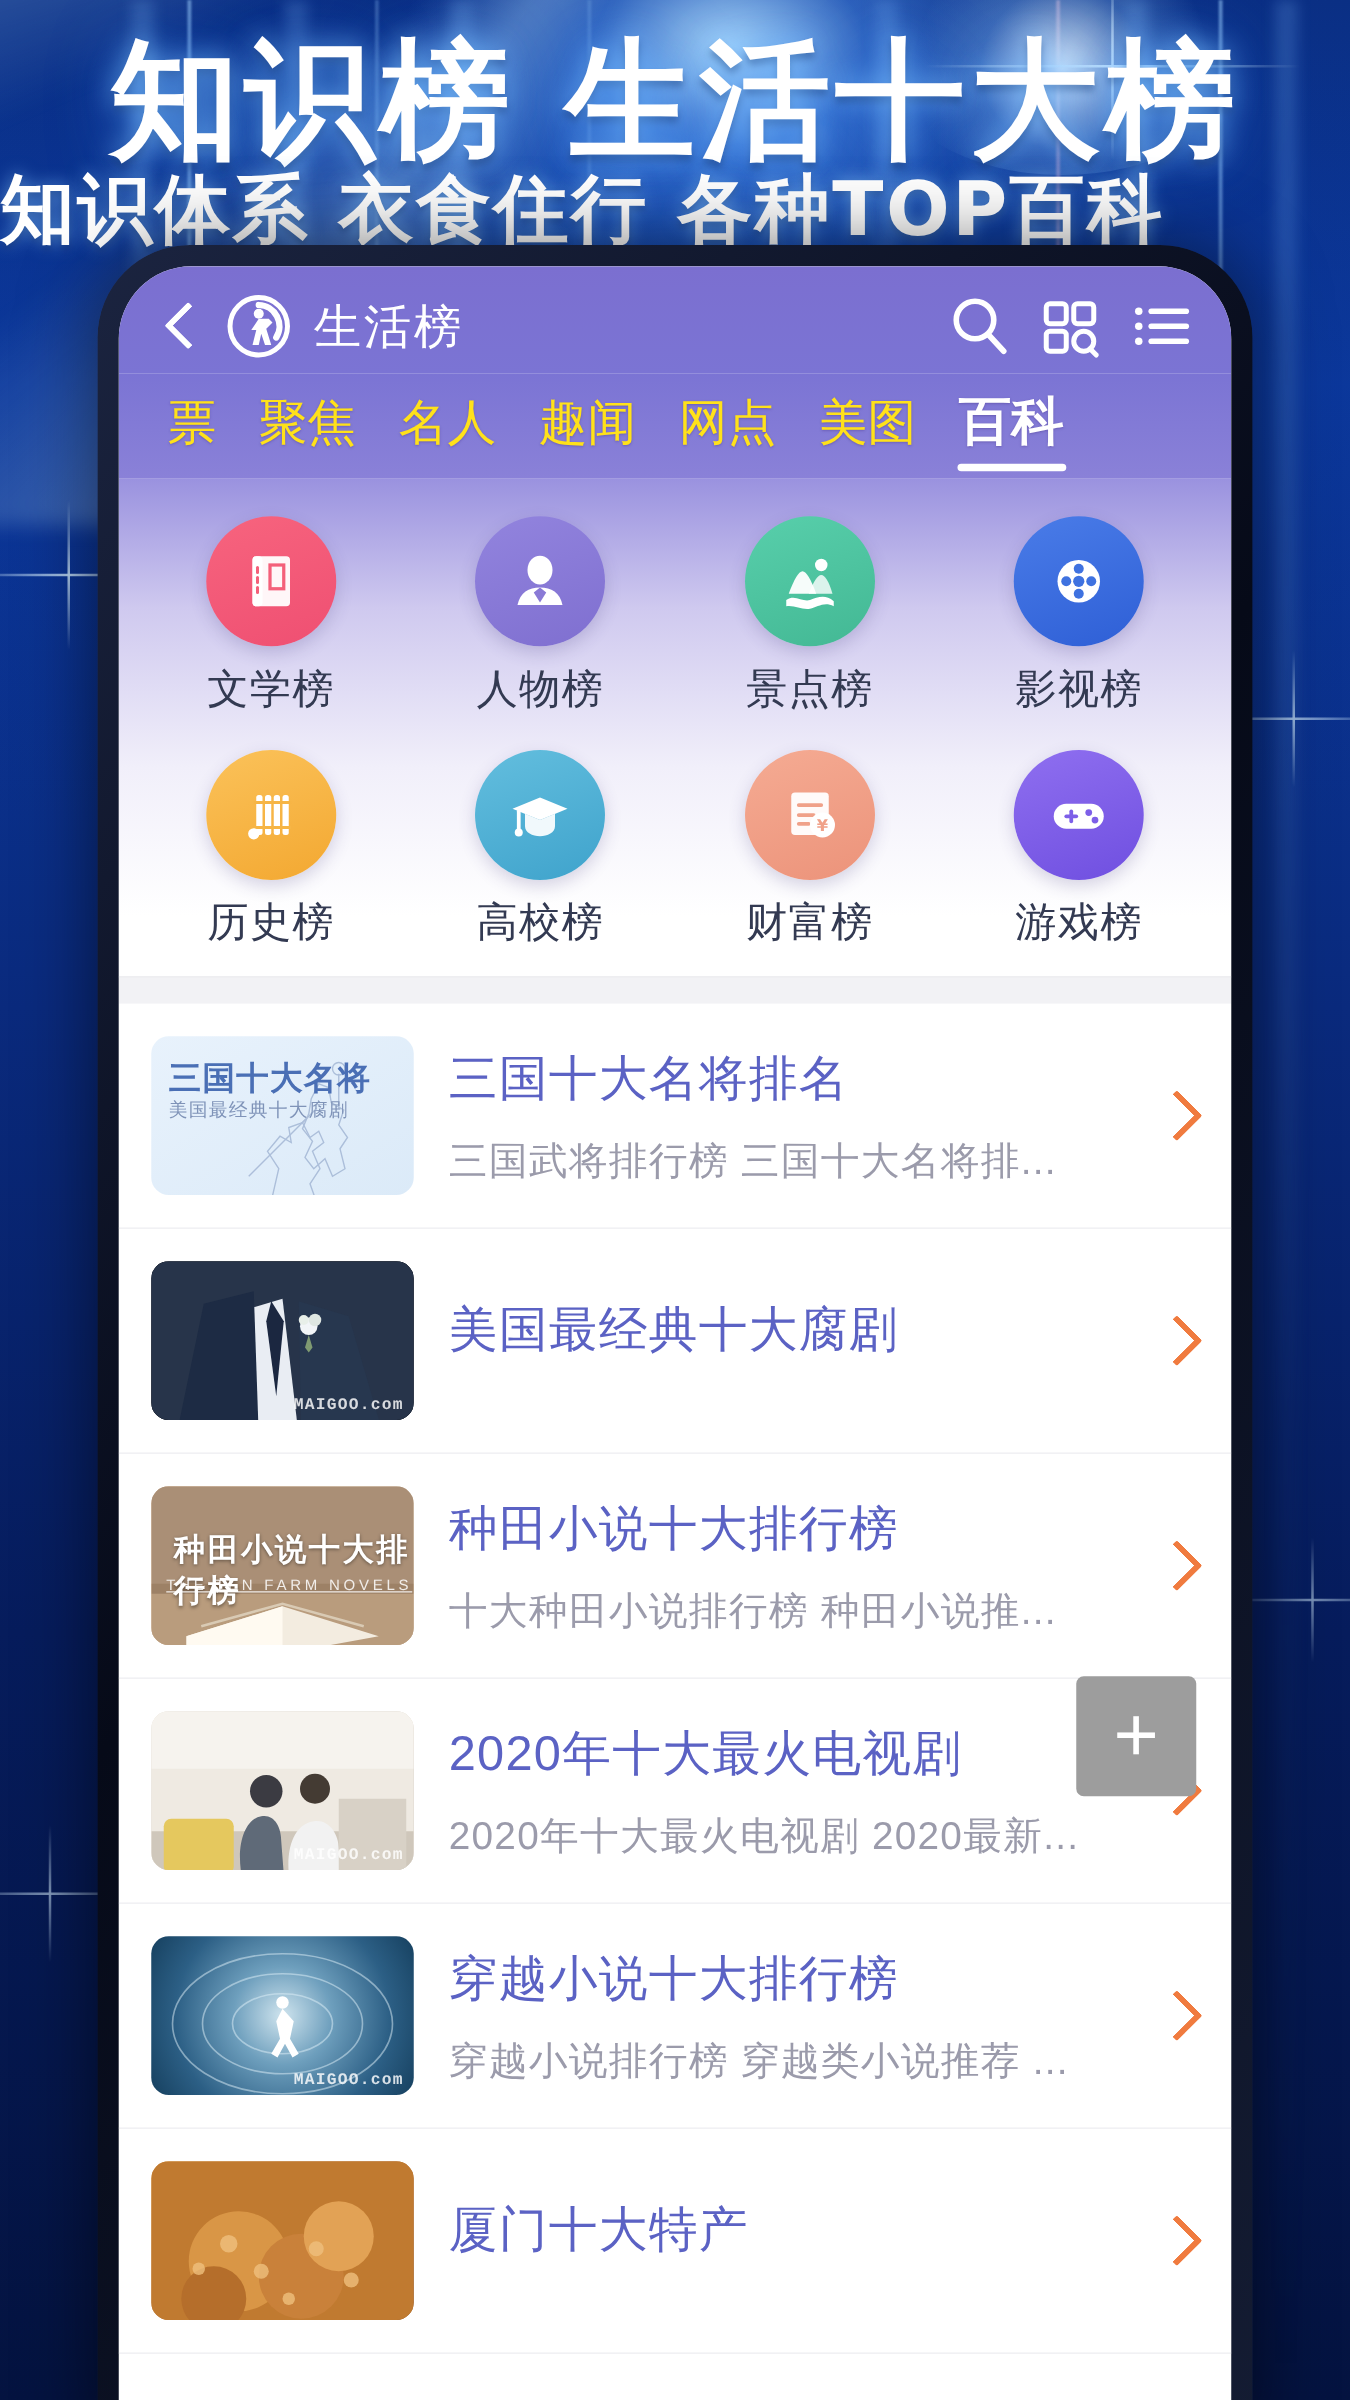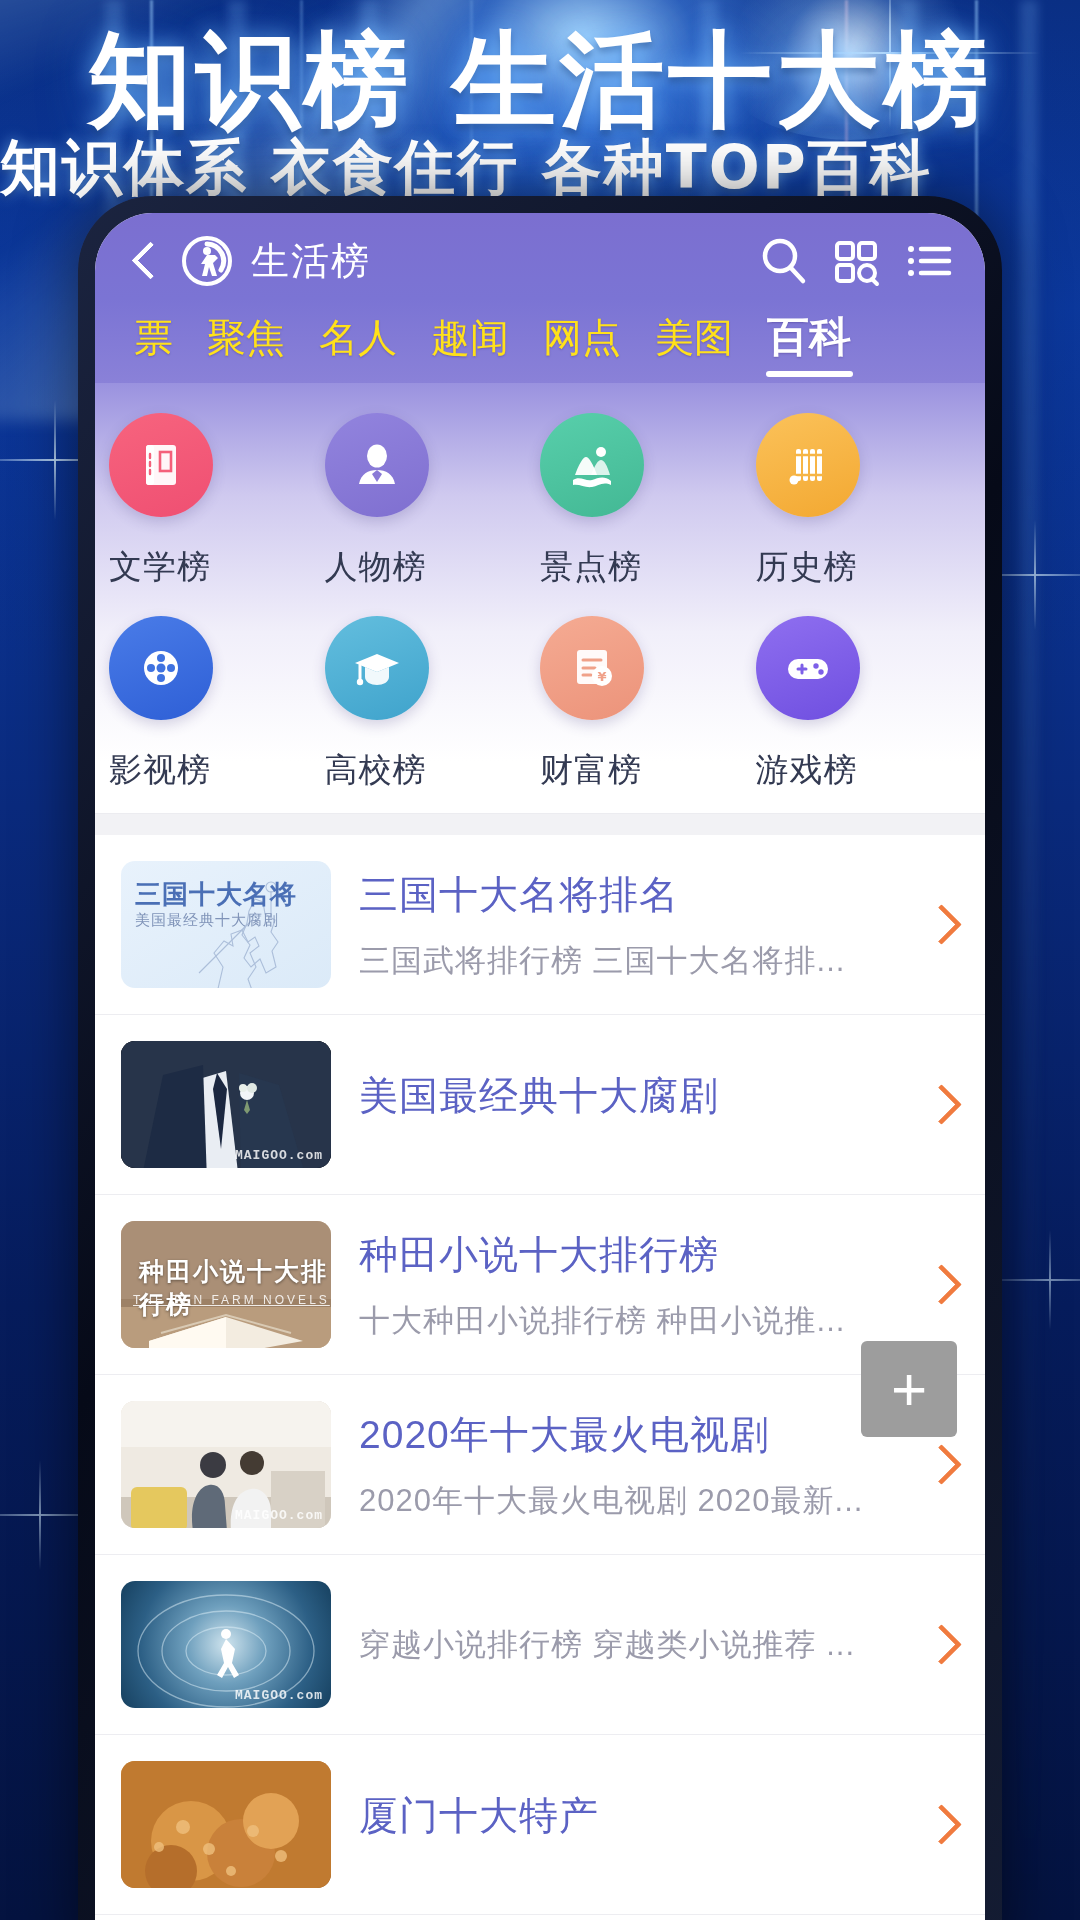--- a/index.html
+++ b/index.html
@@ -113,21 +113,21 @@
     height:6px; background:#fff; border-radius:3px;
   }
 
   
   .cat-wrap {
     background:linear-gradient(180deg,#9a92df 0%,#cfc9ef 26%,#f1effa 58%,#ffffff 88%);
     padding:18px 14px 14px 14px;
   }
   .cat-grid { display:grid; grid-template-columns:repeat(4,1fr); row-gap:8px; }
   .cat {
-    display:flex; flex-direction:column; align-items:flex-start; gap:28px;
+    display:flex; flex-direction:column; align-items:center; gap:12px;
     padding:12px 0 6px;
   }
   .cat-ic {
     width:104px; height:104px; border-radius:50%;
     display:flex; align-items:center; justify-content:center;
     box-shadow:0 5px 14px rgba(60,50,120,.20);
   }
   .cat-label { font-size:33px; color:#333a52; letter-spacing:1px; }
 
   
@@ -290,48 +290,48 @@
               <circle cx="37" cy="15" r="5" fill="#fff"></circle>
               <path d="M11 38 c4-11 8-18 11-18 s7 7 11 18 z" fill="#fff" opacity=".95"></path>
               <path d="M27 38 c4-10 7-15 10-15 s6 5 9 15 z" fill="#fff" opacity=".8"></path>
               <path d="M9 43 c7-5 13 2 19 0 c6-2 12-5 19 1 l0 4 c-8-4-13 1-19 2 c-7 1-12-3-19-2 z" fill="#fff"></path>
             </svg>
           </div>
           <div class="cat-label">景点榜</div>
         </div>
 
         <div class="cat">
+          <div class="cat-ic" style="background:linear-gradient(160deg,#4a7ce8,#2e5fd6)">
+            <svg width="56" height="56" viewBox="0 0 56 56">
+              <circle cx="28" cy="28" r="17" fill="#fff"></circle>
+              <circle cx="28" cy="28" r="4.5" fill="#3f72e0"></circle>
+              <circle cx="28" cy="18" r="4" fill="#3f72e0"></circle>
+              <circle cx="28" cy="38" r="4" fill="#3f72e0"></circle>
+              <circle cx="18" cy="28" r="4" fill="#3f72e0"></circle>
+              <circle cx="38" cy="28" r="4" fill="#3f72e0"></circle>
+            </svg>
+          </div>
+          <div class="cat-label">影视榜</div>
+        </div>
+
+        <div class="cat">
           <div class="cat-ic" style="background:linear-gradient(160deg,#fbc25a,#f3a831)">
             <svg width="56" height="56" viewBox="0 0 56 56">
               <g fill="#fff">
                 <rect x="16" y="12" width="5" height="32" rx="2"></rect>
                 <rect x="23" y="12" width="5" height="32" rx="2"></rect>
                 <rect x="30" y="12" width="5" height="32" rx="2"></rect>
                 <rect x="37" y="12" width="5" height="32" rx="2"></rect>
               </g>
               <line x1="14" y1="18" x2="44" y2="18" stroke="#f6b545" stroke-width="2.4"></line>
               <line x1="14" y1="38" x2="44" y2="38" stroke="#f6b545" stroke-width="2.4"></line>
               <circle cx="14" cy="43" r="4.5" fill="#fff"></circle>
             </svg>
           </div>
           <div class="cat-label">历史榜</div>
-        </div>
-
-        <div class="cat">
-          <div class="cat-ic" style="background:linear-gradient(160deg,#4a7ce8,#2e5fd6)">
-            <svg width="56" height="56" viewBox="0 0 56 56">
-              <circle cx="28" cy="28" r="17" fill="#fff"></circle>
-              <circle cx="28" cy="28" r="4.5" fill="#3f72e0"></circle>
-              <circle cx="28" cy="18" r="4" fill="#3f72e0"></circle>
-              <circle cx="28" cy="38" r="4" fill="#3f72e0"></circle>
-              <circle cx="18" cy="28" r="4" fill="#3f72e0"></circle>
-              <circle cx="38" cy="28" r="4" fill="#3f72e0"></circle>
-            </svg>
-          </div>
-          <div class="cat-label">影视榜</div>
         </div>
 
         <div class="cat">
           <div class="cat-ic" style="background:linear-gradient(160deg,#63bede,#3fa3cc)">
             <svg width="56" height="56" viewBox="0 0 56 56">
               <path d="M28 14 L50 23 L28 32 L6 23 Z" fill="#fff"></path>
               <path d="M16 27 v10 c0 5 6 8 12 8 s12-3 12-8 V27 l-12 5 z" fill="#fff" opacity=".92"></path>
               <line x1="11" y1="25" x2="11" y2="40" stroke="#fff" stroke-width="3" stroke-linecap="round"></line>
               <circle cx="11" cy="42" r="3.2" fill="#fff"></circle>
             </svg>
@@ -466,20 +466,21 @@
               <ellipse cx="105" cy="70" rx="88" ry="56"></ellipse>
               <ellipse cx="105" cy="70" rx="64" ry="40"></ellipse>
               <ellipse cx="105" cy="70" rx="40" ry="24"></ellipse>
             </g>
             <path d="M105 58 l-5 10 l3 14 l-7 12 l5 3 l6 -11 l6 11 l5 -3 l-7 -12 l3 -14 z" fill="#ffffff"></path>
             <circle cx="105" cy="53" r="5" fill="#fff"></circle>
           </svg>
           <div class="wm">MAIGOO.com</div>
         </div>
         <div class="row-text">
+          <div class="row-title">穿越小说十大排行榜</div>
           <div class="row-desc">穿越小说排行榜 穿越类小说推荐 ...</div>
         </div>
         <div class="chev"></div>
       </div>
 
       <div class="row">
         <div class="thumb" style="background:linear-gradient(140deg,#d89a4b,#b26a28 60%,#8c4d18)">
           <svg width="210" height="140" viewBox="0 0 210 140" style="position:absolute;left:0;top:0">
             <rect width="210" height="140" fill="#c07a30"></rect>
             <g fill="#e0a košice"></g>

